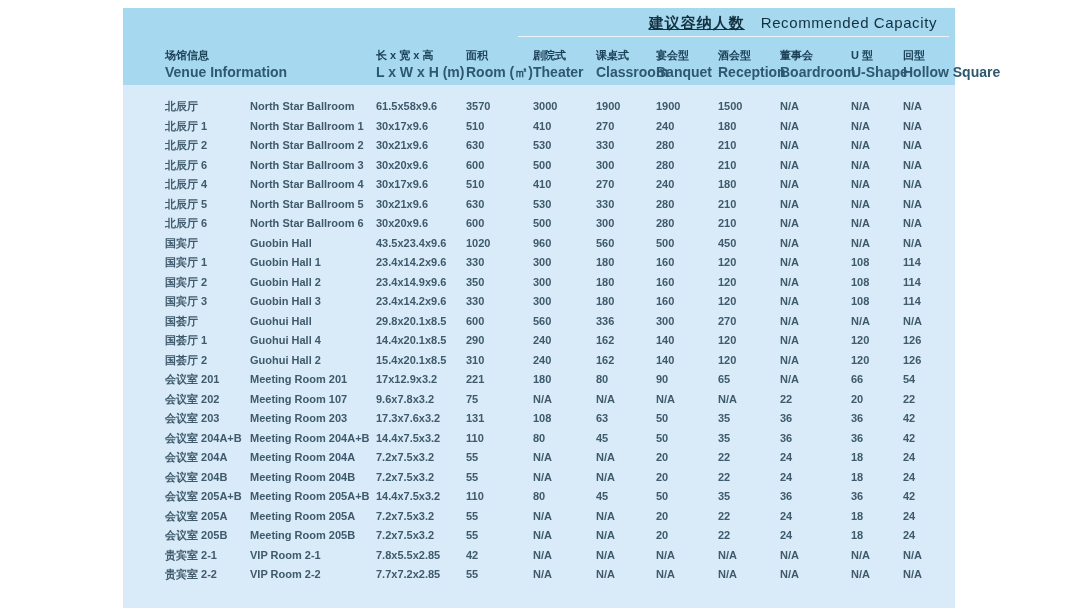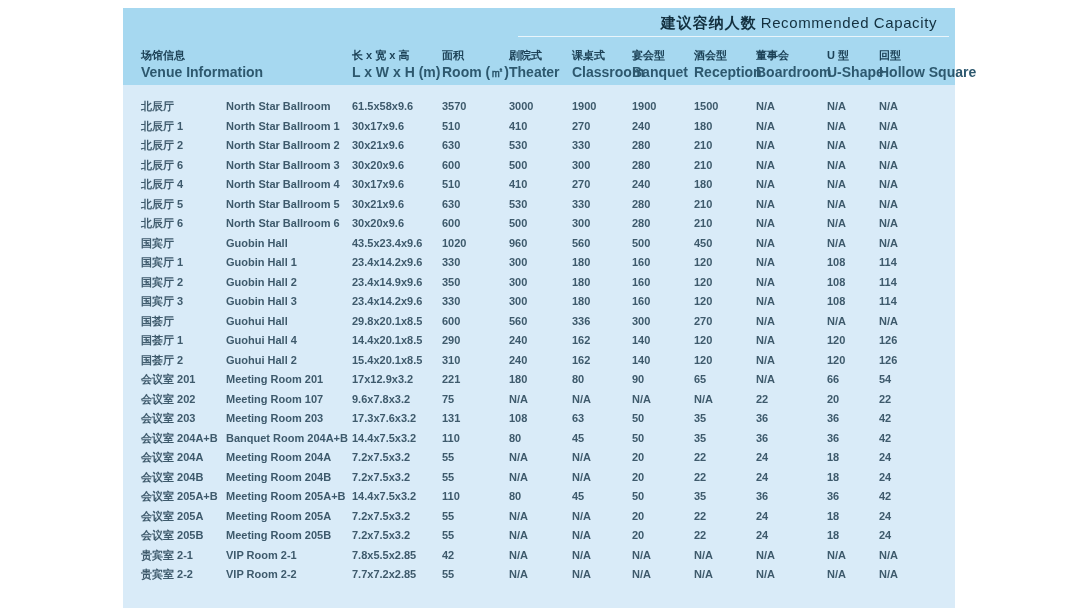--- a/index.html
+++ b/index.html
@@ -22,32 +22,32 @@
     height: 77px;
     background: #a6d8f0;
   }
   .table-title {
     position: absolute;
     top: 6px; right: 18px;
     font-size: 15px;
     color: #13303f;
     white-space: nowrap;
   }
-  .table-title .t-cn { font-weight: 700; letter-spacing: 1px; }
-  .table-title .t-en { font-weight: 500; letter-spacing: 0.6px; margin-left: 4px; }
+  .table-title .t-cn { font-weight: 700; letter-spacing: 1px; text-decoration: underline; }
+  .table-title .t-en { font-weight: 500; letter-spacing: 0.6px; margin-left: 16px; }
   .title-rule {
     position: absolute;
     top: 28px; left: 395px; right: 6px;
     height: 1px;
     background: rgba(255,255,255,0.75);
   }
   .grid {
     display: grid;
     grid-template-columns: 85px 126px 90px 67px 63px 60px 62px 62px 71px 52px 1fr;
-    padding-left: 18px;
+    padding-left: 42px;
   }
   .header-cols {
     position: absolute;
     left: 0; right: 0; bottom: 6px;
   }
   .hcell { line-height: 1; white-space: nowrap; }
   .hcell .h-cn {
     display: block;
     font-size: 11px;
     font-weight: 700;
@@ -343,21 +343,21 @@
         <div class="cell">108</div>
         <div class="cell">63</div>
         <div class="cell">50</div>
         <div class="cell">35</div>
         <div class="cell">36</div>
         <div class="cell">36</div>
         <div class="cell">42</div>
       </div>
       <div class="grid trow">
         <div class="cell">会议室 204A+B</div>
-        <div class="cell">Banquet Room 204A+B</div>
+        <div class="cell">Meeting Room 204A+B</div>
         <div class="cell">14.4x7.5x3.2</div>
         <div class="cell">110</div>
         <div class="cell">80</div>
         <div class="cell">45</div>
         <div class="cell">50</div>
         <div class="cell">35</div>
         <div class="cell">36</div>
         <div class="cell">36</div>
         <div class="cell">42</div>
       </div>

